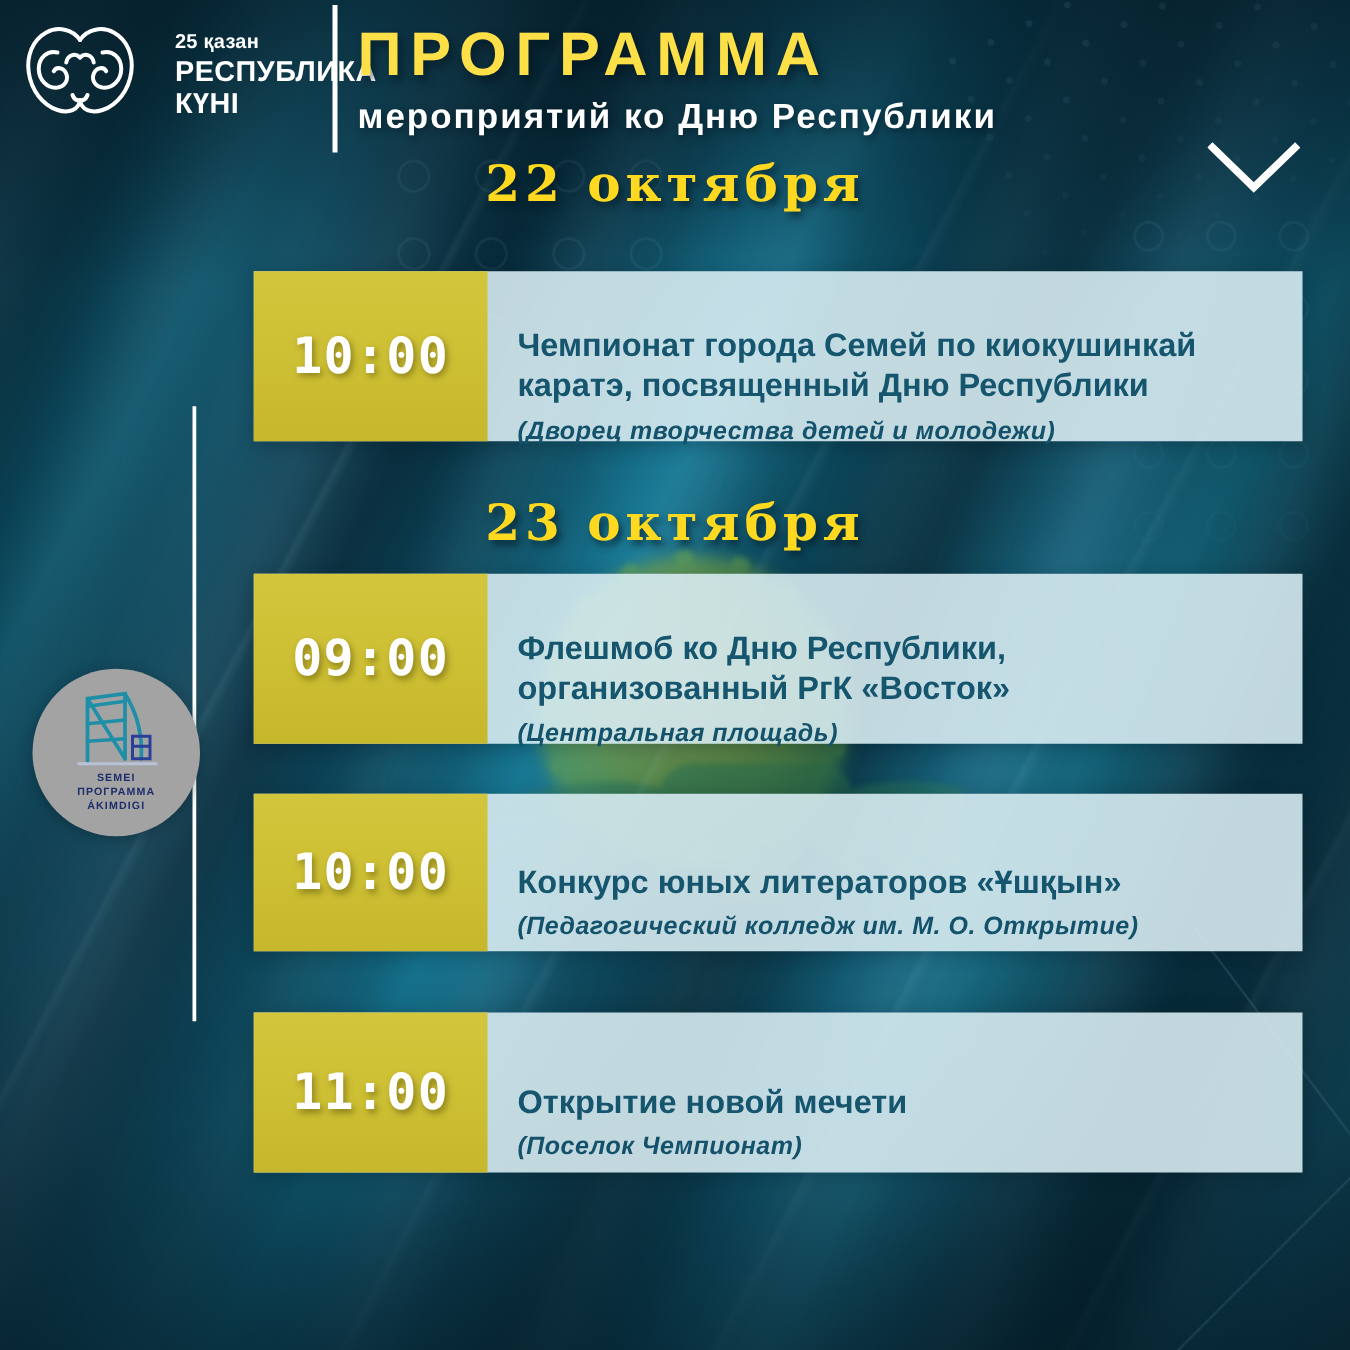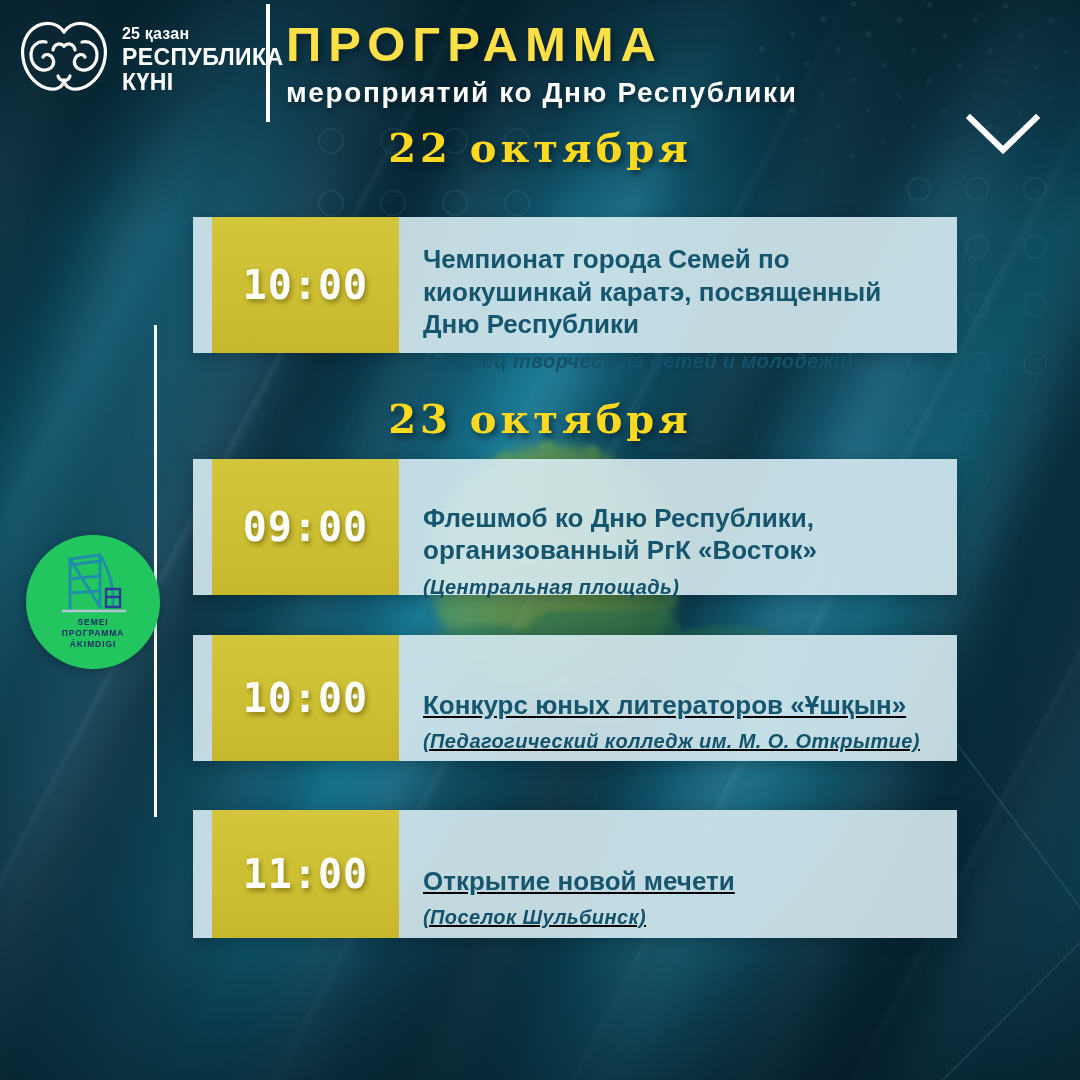--- a/index.html
+++ b/index.html
@@ -107,21 +107,21 @@
   }
   .tri-r{
     position:absolute;right:20px;top:800px;width:230px;height:230px;
     border-right:2px solid rgba(165,220,245,.17);
     border-bottom:2px solid rgba(165,220,245,.17);
     transform:rotate(-45deg) skewX(-8deg);opacity:.9;
   }
 
   
   .header{position:absolute;left:0;top:0;width:1080px;height:128px;z-index:6;}
-  .brand{position:absolute;left:14px;top:18px;display:flex;align-items:center;gap:8px;}
+  .brand{position:absolute;left:14px;top:18px;display:flex;align-items:center;gap:26px;}
   .brand-mark{width:100px;height:80px;flex:none;}
   .brand-text{color:#ffffff;line-height:1.08;padding-top:4px;}
   .brand-kicker{font-size:16px;font-weight:bold;letter-spacing:.2px;}
   .brand-l1{font-size:23px;font-weight:bold;letter-spacing:.4px;margin-top:3px;}
   .brand-l2{font-size:23px;font-weight:bold;letter-spacing:.4px;}
   .hdr-divider{position:absolute;left:266px;top:4px;width:4px;height:118px;background:#ffffff;}
   .titles{position:absolute;left:286px;top:20px;}
   .title-main{
     color:#fde047;font-size:49px;font-weight:bold;letter-spacing:7px;
     line-height:1;text-shadow:3px 4px 7px rgba(0,15,25,.55);
@@ -129,43 +129,42 @@
   .title-sub{
     color:#ffffff;font-size:28px;font-weight:bold;letter-spacing:1.6px;
     margin-top:10px;line-height:1;text-shadow:2px 3px 6px rgba(0,15,25,.5);text-align:center;
   }
   .chevron{position:absolute;left:966px;top:112px;width:74px;height:44px;}
 
   
   .rail{position:absolute;left:154px;top:325px;width:3px;height:492px;background:#ffffff;z-index:5;}
   .seal{
     position:absolute;left:26px;top:535px;width:134px;height:134px;border-radius:50%;
-    background:#22c55e;z-index:7;box-shadow:0 2px 10px rgba(0,20,30,.35);
+    background:#a3a3a3;z-index:7;box-shadow:0 2px 10px rgba(0,20,30,.35);
     display:flex;flex-direction:column;align-items:center;justify-content:flex-start;
     padding-top:14px;box-sizing:border-box;
   }
   .seal-mark{width:74px;height:66px;}
   .seal-text{
     margin-top:2px;text-align:center;color:#1d2d6b;font-weight:bold;
     font-size:8.5px;letter-spacing:.9px;line-height:1.32;
   }
 
   
   .schedule{position:absolute;left:0;top:0;width:1080px;height:1080px;z-index:6;}
   .day-head{
     position:absolute;left:0;width:1080px;text-align:center;
     color:#ffd91f;font-family:"DejaVu Serif","Liberation Serif",serif;
     font-size:40px;font-weight:bold;letter-spacing:4px;
     text-shadow:3px 4px 6px rgba(0,25,35,.62);
   }
   .card{
-    position:absolute;left:193px;width:745px;display:flex;
+    position:absolute;left:203px;width:839px;display:flex;
     background:rgba(214,234,240,.90);
     box-shadow:0 3px 14px rgba(0,20,32,.30);
-    padding-left:19px;
   }
   .card-time{
     width:187px;flex:none;
     background:linear-gradient(180deg,#d3c63c 0%,#cdbf33 55%,#c6b72c 100%);
     display:flex;align-items:center;justify-content:center;
   }
   .time-val{
     color:#ffffff;font-family:"DejaVu Sans Mono","Liberation Mono",monospace;
     font-size:40px;font-weight:bold;letter-spacing:1px;
     text-shadow:2px 3px 5px rgba(90,80,10,.55);
@@ -174,21 +173,21 @@
     flex:1;padding:22px 26px 20px 24px;box-sizing:border-box;
     display:flex;flex-direction:column;justify-content:center;margin-top:44px;
   }
   .ev-title{
     color:#15556e;font-size:26px;font-weight:bold;line-height:1.25;
   }
   .ev-place{
     color:#14526b;font-size:20px;font-weight:bold;font-style:italic;
     letter-spacing:.4px;margin-top:9px;
   }
-  .card.compact .card-body{justify-content:center;text-decoration:underline;}
+  .card.compact .card-body{justify-content:center;}
 </style>
 </head>
 <body>
 
 <div id="poster">
 
   <div class="bg-base"></div>
   <div class="bg-wave-a"></div>
   <div class="bg-wave-b"></div>
 
@@ -317,18 +316,18 @@
         <div class="ev-place">(Педагогический колледж им. М. О. Открытие)</div>
       </div>
     </div>
 
     <div class="card compact" style="top:810px;height:128px">
       <div class="card-time">
         <span class="time-val">11:00</span>
       </div>
       <div class="card-body">
         <div class="ev-title">Открытие новой мечети</div>
-        <div class="ev-place">(Поселок Шульбинск)</div>
+        <div class="ev-place">(Поселок Чемпионат)</div>
       </div>
     </div>
 
   </div>
 </div>
 
 </body></html>

